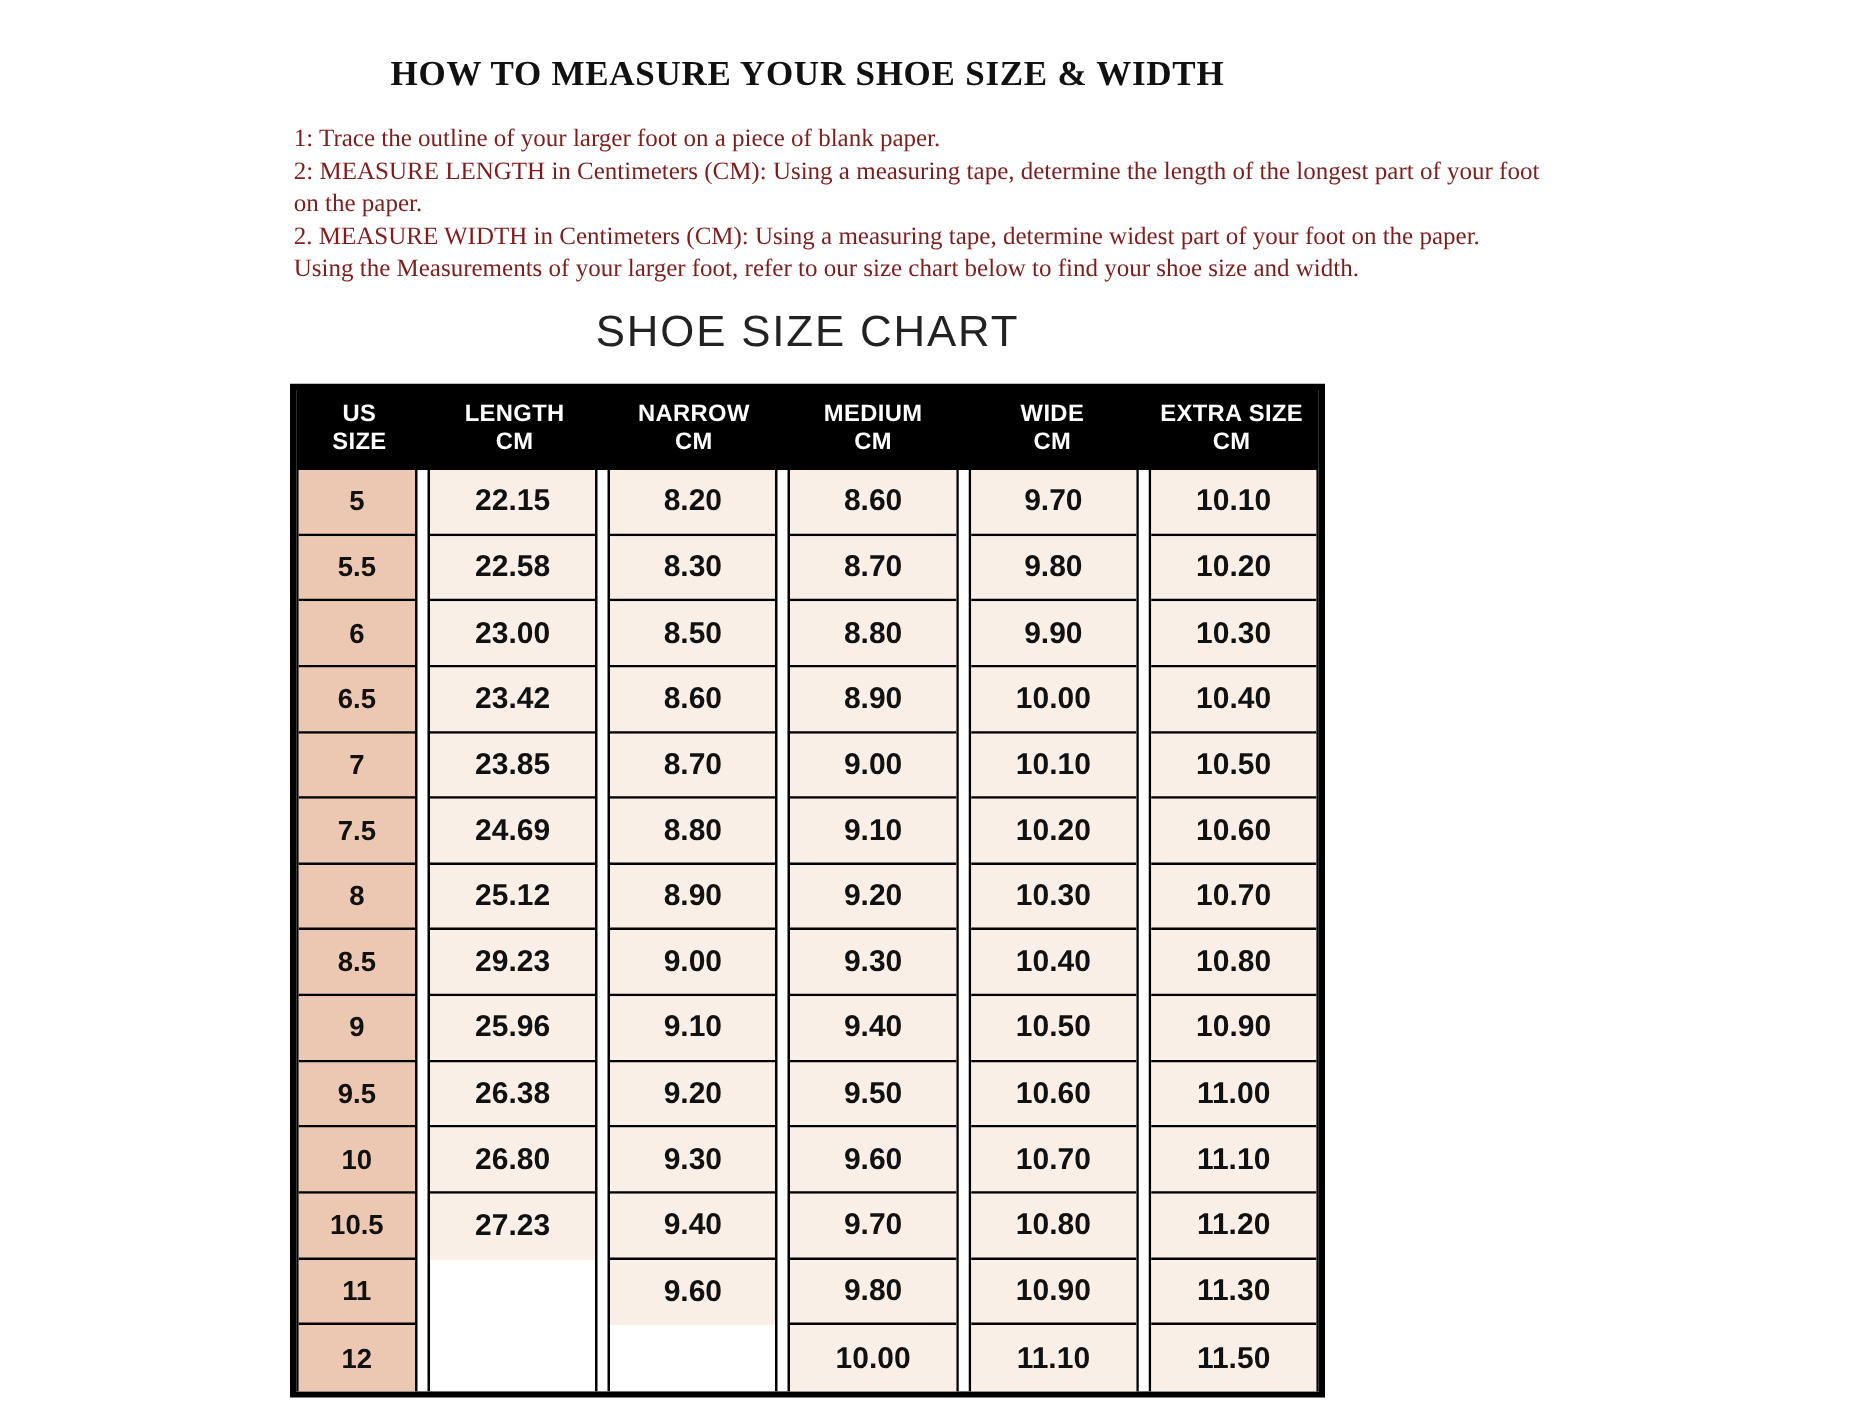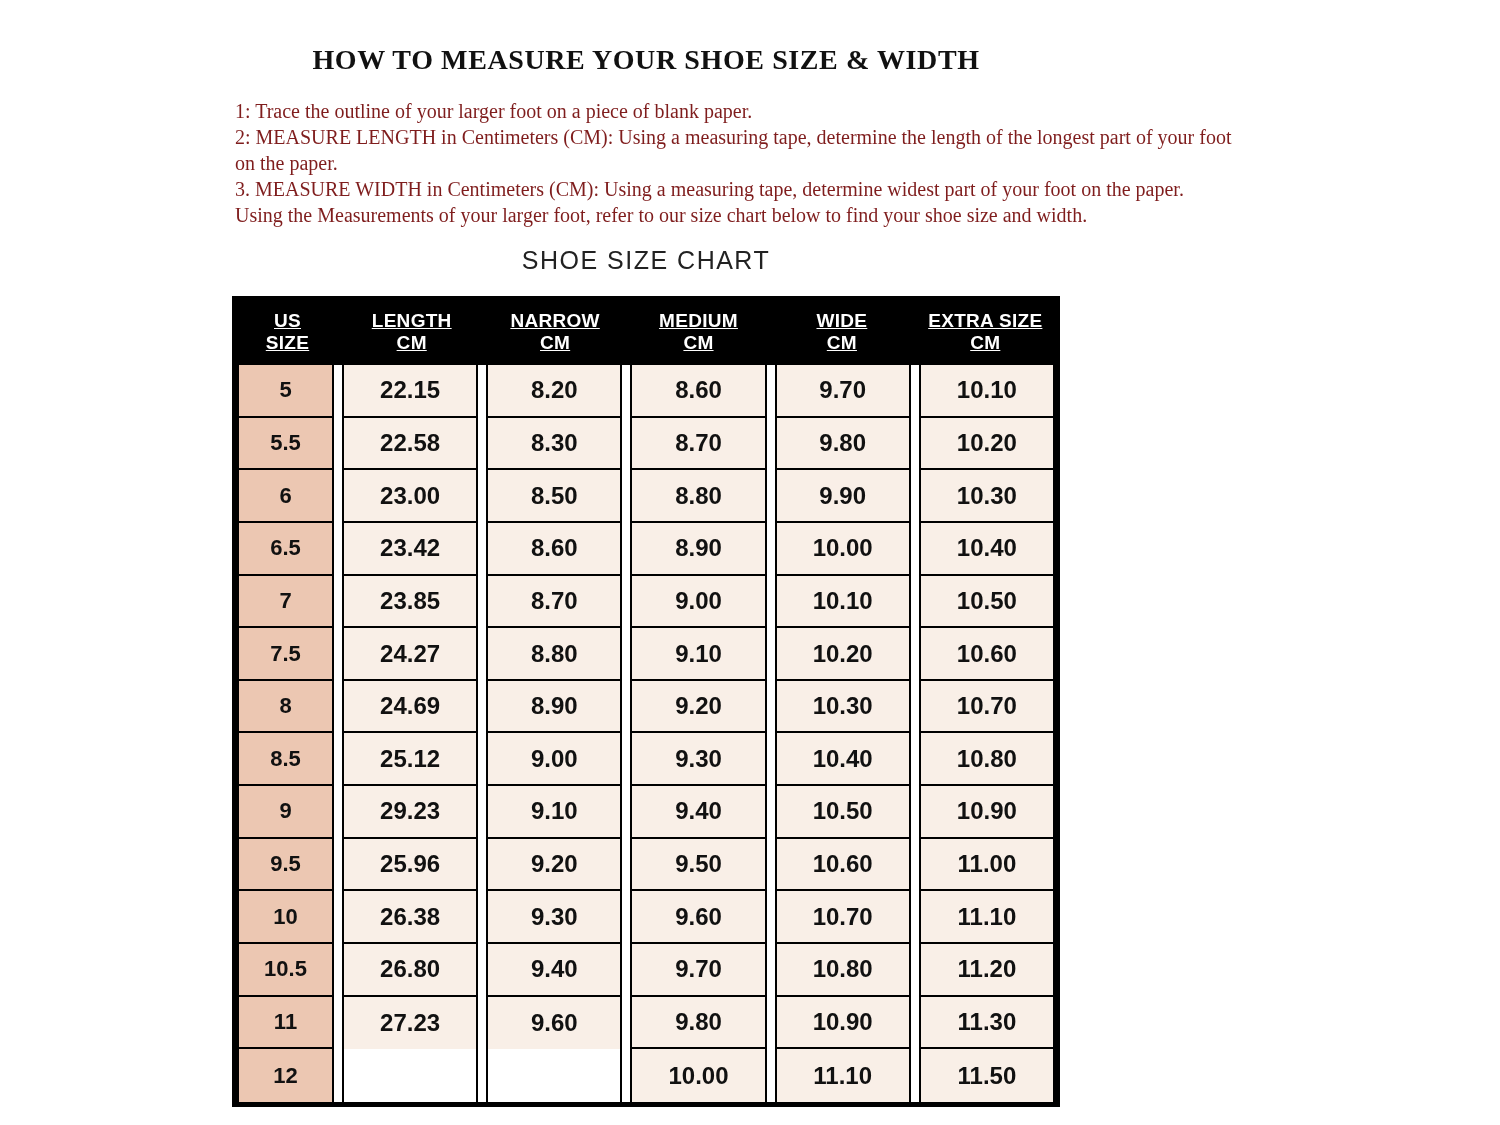--- a/index.html
+++ b/index.html
@@ -31,21 +31,21 @@
     width: 1000px;
     font-size: 20px;
     line-height: 26px;
     color: #7f1d1d;
   }
   .instructions p { margin: 0; }
   .chart-title {
     margin: 18px 0 21px 0;
     text-align: center;
     font-family: "Liberation Sans", sans-serif;
-    font-size: 25px;
+    font-size: 35px;
     font-weight: 400;
     letter-spacing: 1.5px;
     color: #222222;
   }
   .size-table {
     width: 828px;
     margin: 0 auto;
     border: 5px solid #000000;
     background: #ffffff;
   }
@@ -53,21 +53,20 @@
     display: grid;
     grid-template-columns: 97px 1fr 1fr 1fr 1fr 1fr;
     column-gap: 8px;
   }
   .table-header {
     background: #000000;
     color: #ffffff;
     font-family: "Liberation Sans", sans-serif;
     font-weight: 700;
     padding: 9px 2px 11px 2px;
-    text-decoration: underline;
   }
   .header-cell {
     display: flex;
     flex-direction: column;
     align-items: center;
     justify-content: center;
     text-align: center;
     font-size: 19px;
     line-height: 22px;
     letter-spacing: 0.3px;
@@ -100,21 +99,21 @@
 </head>
 <body>
 
 <div class="page">
 
   <h1 class="doc-title">HOW TO MEASURE YOUR SHOE SIZE &amp; WIDTH</h1>
 
   <div class="instructions">
     <p>1: Trace the outline of your larger foot on a piece of blank paper.</p>
     <p>2: MEASURE LENGTH in Centimeters (CM): Using a measuring tape, determine the length of the longest part of your foot on the paper.</p>
-    <p>3. MEASURE WIDTH in Centimeters (CM): Using a measuring tape, determine widest part of your foot on the paper.</p>
+    <p>2. MEASURE WIDTH in Centimeters (CM): Using a measuring tape, determine widest part of your foot on the paper.</p>
     <p>Using the Measurements of your larger foot, refer to our size chart below to find your shoe size and width.</p>
   </div>
 
   <div class="chart-title">SHOE SIZE CHART</div>
 
   <div class="size-table">
 
     <div class="table-header grid-cols">
       <div class="header-cell">
         <span>US</span>
@@ -158,21 +157,20 @@
           <div class="cell">10.5</div>
           <div class="cell">11</div>
           <div class="cell">12</div>
         </div>
         <div class="col">
           <div class="cell">22.15</div>
           <div class="cell">22.58</div>
           <div class="cell">23.00</div>
           <div class="cell">23.42</div>
           <div class="cell">23.85</div>
-          <div class="cell">24.27</div>
           <div class="cell">24.69</div>
           <div class="cell">25.12</div>
           <div class="cell">29.23</div>
           <div class="cell">25.96</div>
           <div class="cell">26.38</div>
           <div class="cell">26.80</div>
           <div class="cell">27.23</div>
         </div>
         <div class="col">
           <div class="cell">8.20</div>

